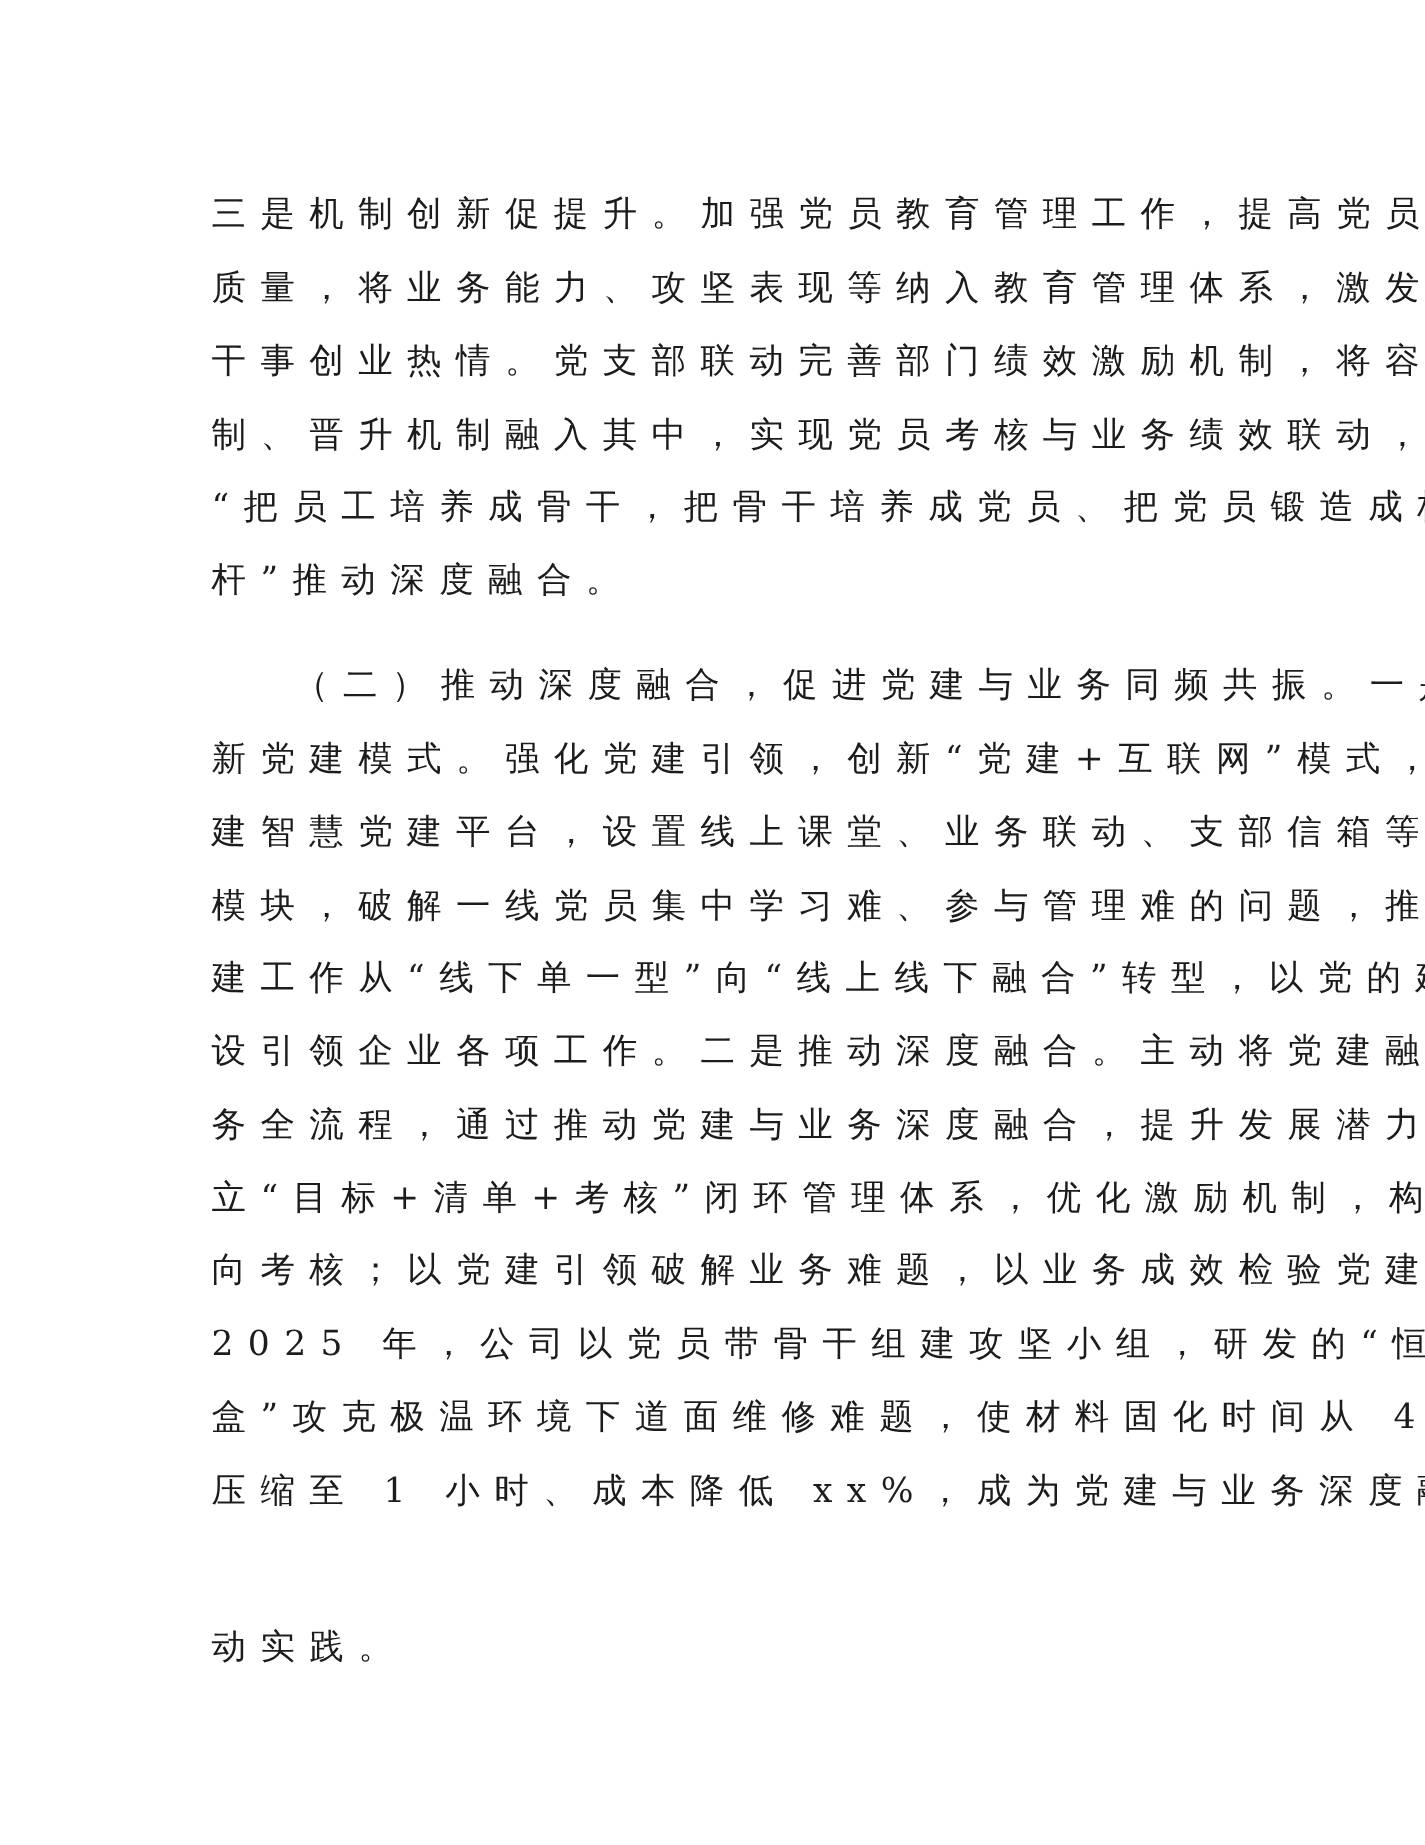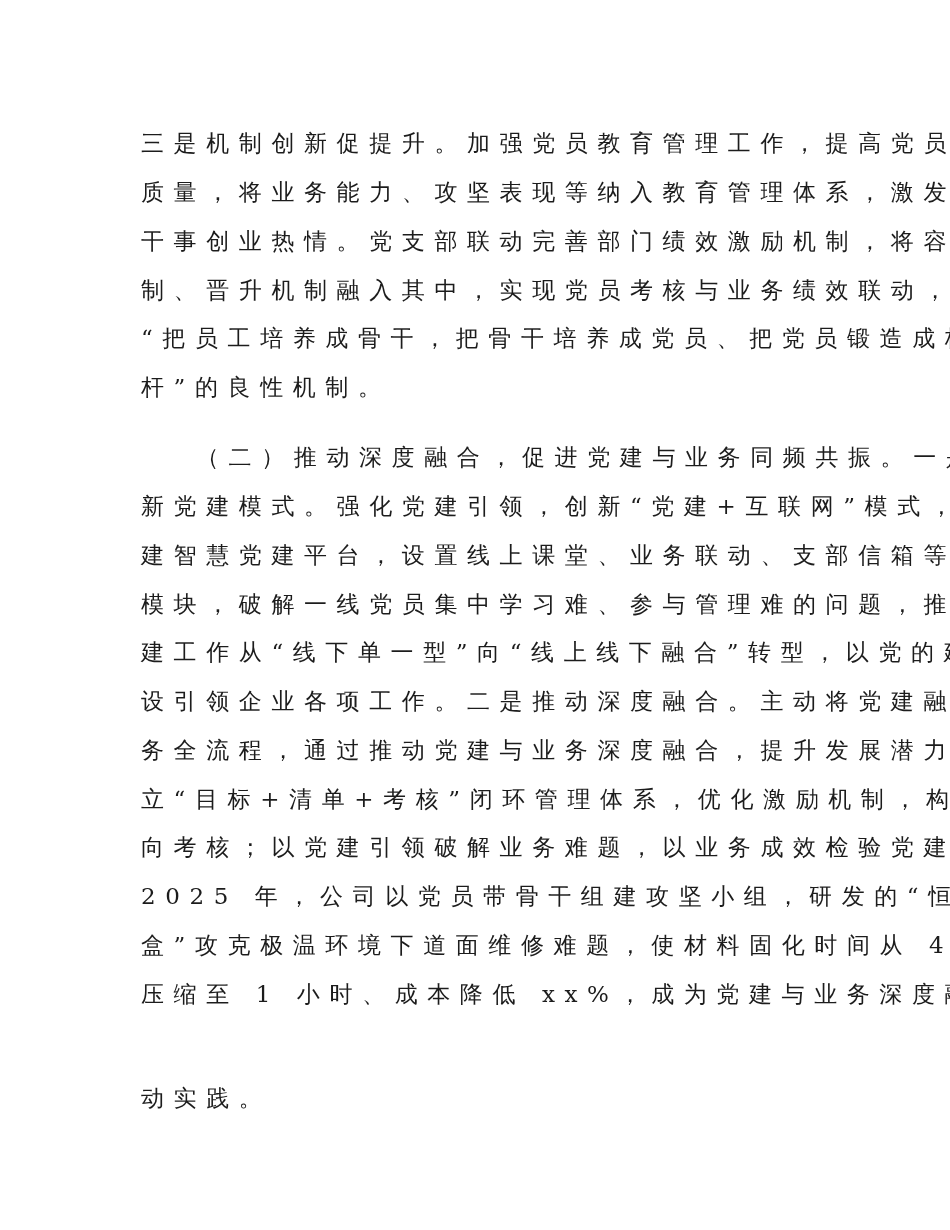--- a/index.html
+++ b/index.html
@@ -41,21 +41,21 @@
 <body>
 
 <div class="page">
 
   <div>
     <div class="line" style="top:126px">三是机制创新促提升。加强党员教育管理工作，提高党员队伍</div>
     <div class="line" style="top:175px">质量，将业务能力、攻坚表现等纳入教育管理体系，激发党员</div>
     <div class="line" style="top:224px">干事创业热情。党支部联动完善部门绩效激励机制，将容错机</div>
     <div class="line" style="top:273px">制、晋升机制融入其中，实现党员考核与业务绩效联动，形成</div>
     <div class="line" style="top:321px">“把员工培养成骨干，把骨干培养成党员、把党员锻造成标</div>
-    <div class="line" style="top:370px">杆”的良性机制。</div>
+    <div class="line" style="top:370px">杆”推动深度融合。</div>
   </div>
 
   <div>
     <div class="line indent" style="top:440px">（二）推动深度融合，促进党建与业务同频共振。一是创</div>
     <div class="line" style="top:489px">新党建模式。强化党建引领，创新“党建+互联网”模式，搭</div>
     <div class="line" style="top:538px">建智慧党建平台，设置线上课堂、业务联动、支部信箱等功能</div>
     <div class="line" style="top:587px">模块，破解一线党员集中学习难、参与管理难的问题，推动党</div>
     <div class="line" style="top:635px">建工作从“线下单一型”向“线上线下融合”转型，以党的建</div>
     <div class="line" style="top:684px">设引领企业各项工作。二是推动深度融合。主动将党建融入业</div>
     <div class="line" style="top:733px">务全流程，通过推动党建与业务深度融合，提升发展潜力；建</div>

